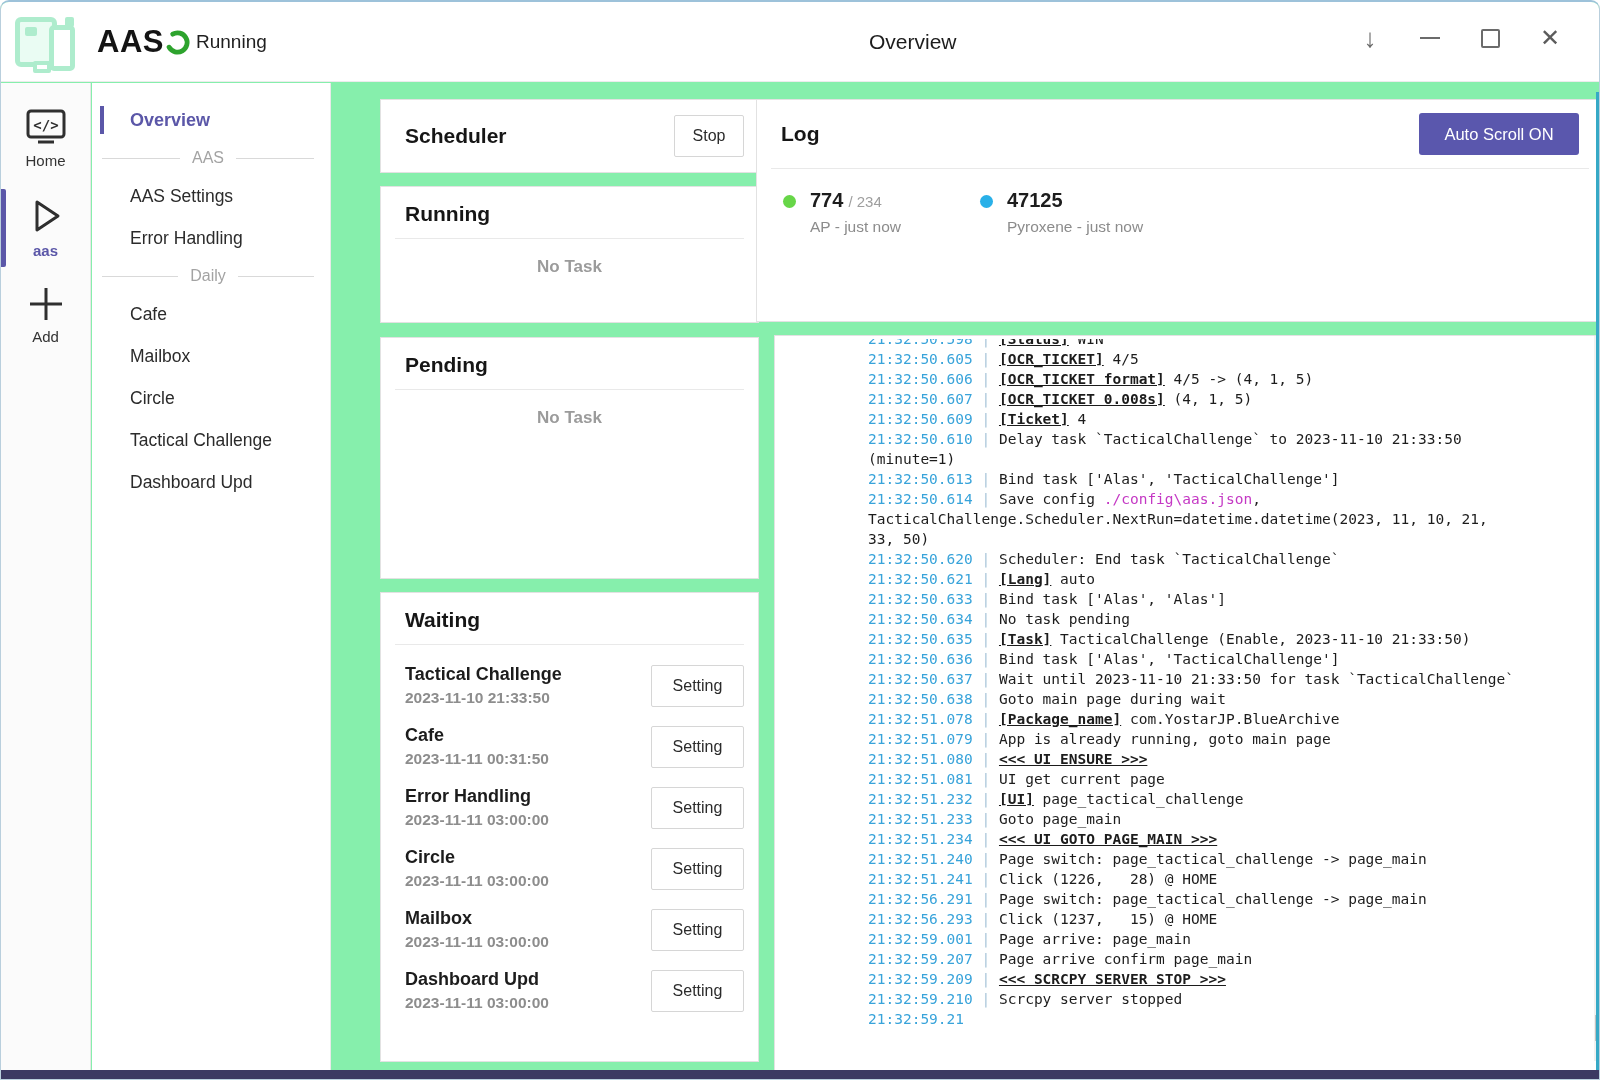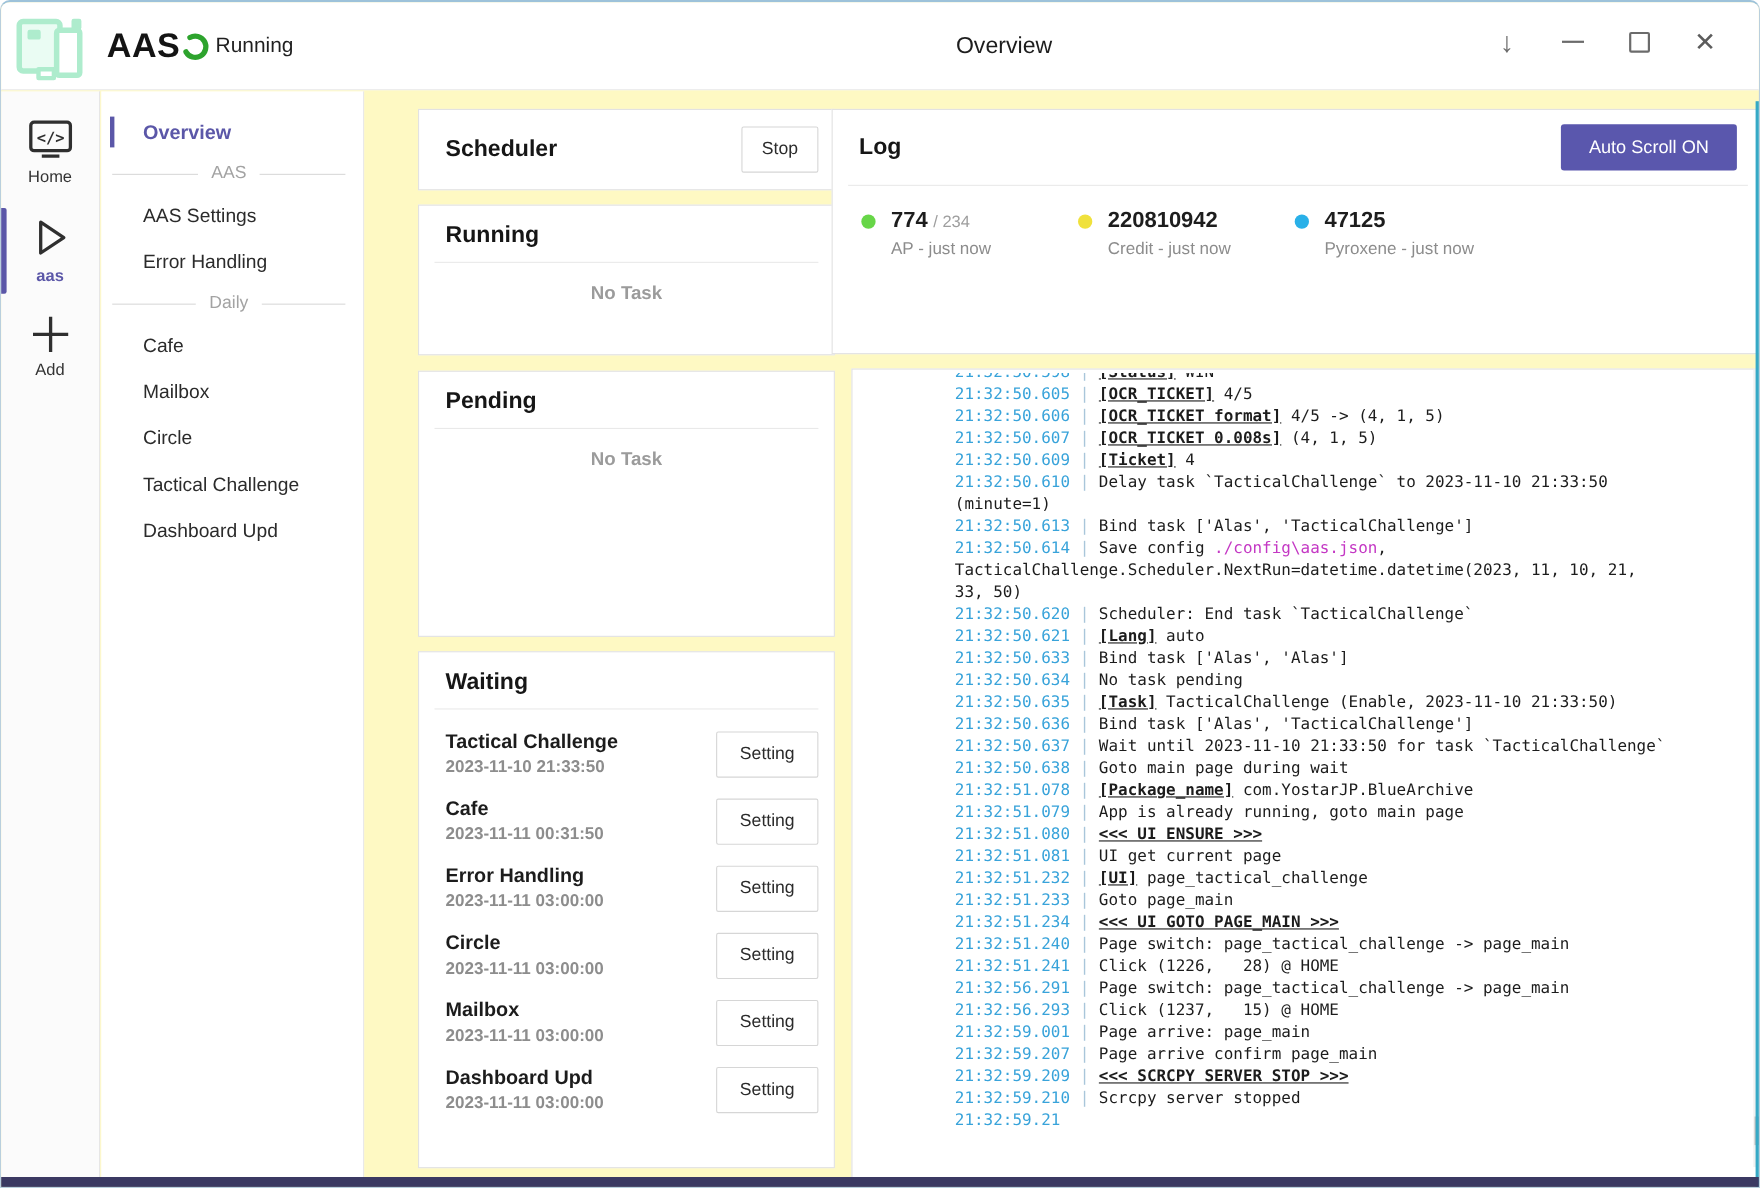--- a/index.html
+++ b/index.html
@@ -1,18 +1,18 @@
 <!DOCTYPE html>
 <html><head>
 <meta charset="utf-8">
 <style>
   * { margin:0; padding:0; box-sizing:border-box; }
   html,body { width:1600px; height:1080px; overflow:hidden; background:#fff;
               font-family:"Liberation Sans", sans-serif; }
-  .window { position:relative; width:1600px; height:1080px; background:#fef9c3;
+  .window { position:relative; width:1600px; height:1080px; background:#86efac;
             border:1px solid #b9cfdd; border-top:2px solid #9dc2da; border-radius:9px 9px 0 0; overflow:hidden; }
 
   
   .titlebar { position:absolute; left:0; top:0; width:100%; height:80px; background:#fff;
               border-bottom:1px solid #ececec; }
   .logo { position:absolute; left:10px; top:7px; width:66px; height:66px; }
   .logo .dev1 { position:absolute; left:4px; top:8px; width:42px; height:50px; border:5px solid #aeeccd; background:#eafcf3; border-radius:6px; }
   .logo .dev1 .bar { position:absolute; left:5px; top:5px; width:12px; height:9px; background:#aeeccd; border-radius:2px;}
   .logo .dev2 { position:absolute; left:38px; top:16px; width:26px; height:46px; border:5px solid #aeeccd; background:#fff; border-radius:5px; }
   .logo .nub  { position:absolute; left:54px; top:8px; width:9px; height:10px; background:#aeeccd; border-radius:2px;}
@@ -291,27 +291,20 @@
     <div class="hd-sep"></div>
     <div class="stats" id="stats">
     <div class="stat">
       <span class="dot" style="background: rgb(103, 214, 72);"></span>
       <div>
         <div><span class="sv">774</span><span class="sx">/ 234</span></div>
         <div class="sl">AP - just now</div>
       </div>
     </div>
 
-    <div class="stat">
-      <span class="dot" style="background: rgb(240, 225, 60);"></span>
-      <div>
-        <div><span class="sv">220810942</span><span class="sx"></span></div>
-        <div class="sl">Credit - just now</div>
-      </div>
-    </div>
 
     <div class="stat">
       <span class="dot" style="background: rgb(41, 176, 232);"></span>
       <div>
         <div><span class="sv">47125</span><span class="sx"></span></div>
         <div class="sl">Pyroxene - just now</div>
       </div>
     </div>
   </div>
   </div>

